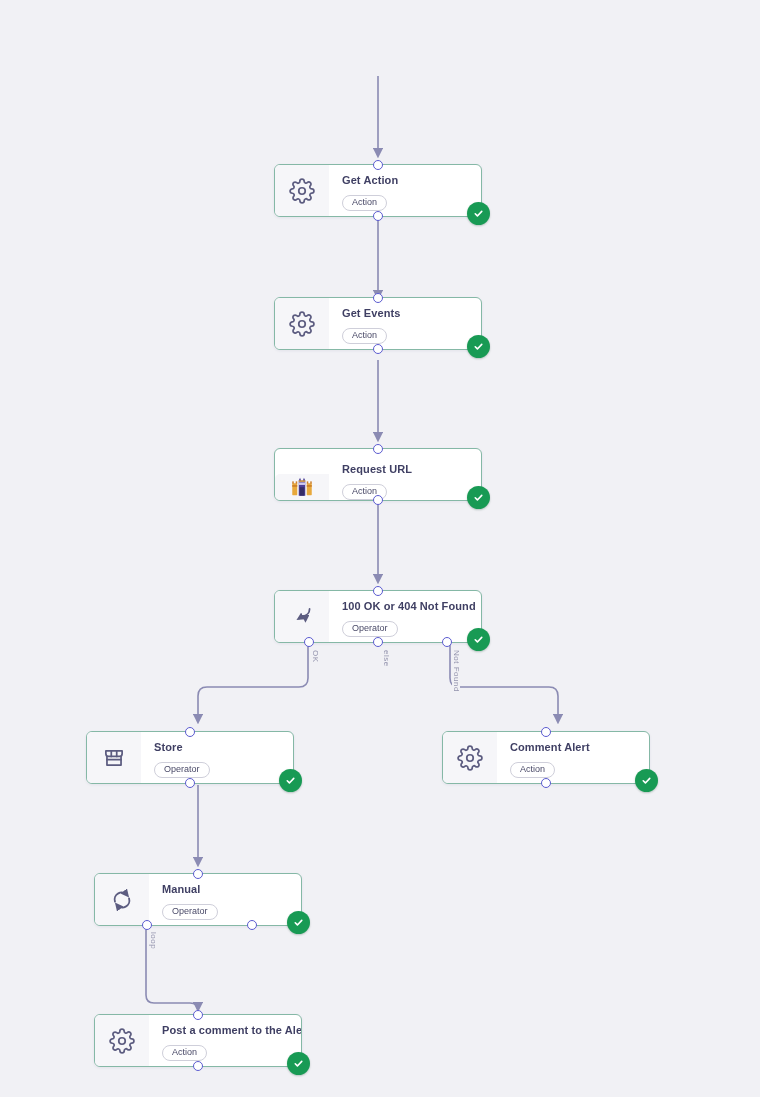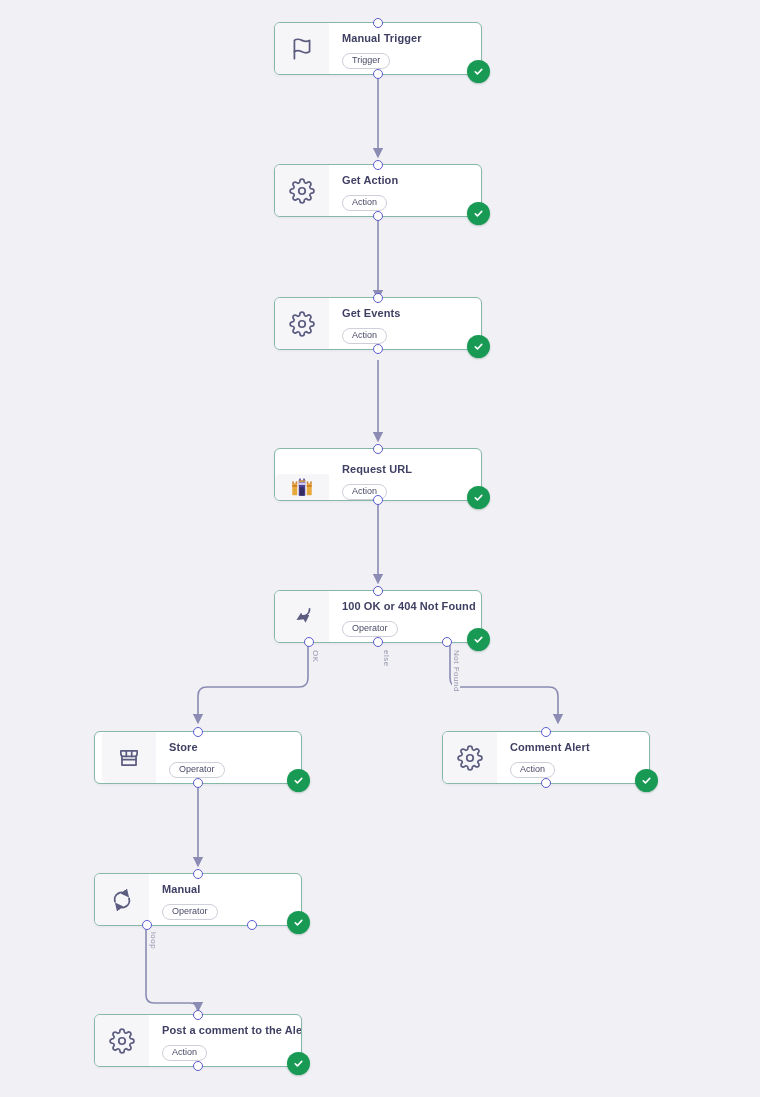--- a/index.html
+++ b/index.html
@@ -119,39 +119,20 @@
       <path class="edge" d="M198 785 V865" marker-end="url(#edge-arrow)"></path>
       <path class="edge" d="M146 927 V995 Q146 1003 154 1003 H190 Q198 1003 198 1010" marker-end="url(#edge-arrow)"></path>
     </g>
   </svg>
 
   <div class="edge-label" style="left:311px; top:648px;">OK</div>
   <div class="edge-label" style="left:382px; top:648px;">else</div>
   <div class="edge-label" style="left:452px; top:648px;">Not Found</div>
   <div class="edge-label" style="left:149px; top:930px;">loop</div>
 
-  <div class="node" style="left:274px; top:22px;">
-    <div class="node-icon-panel">
-      <svg viewBox="0 0 24 24" fill="none" stroke="#5c5c80" stroke-width="1.6" stroke-linecap="round" stroke-linejoin="round">
-        <path d="M5 14.5 s1-1 3.5-1 4.5 2 7 2 3.5-1 3.5-1 V4 s-1 1-3.5 1 -4.5-2-7-2 -3.5 1-3.5 1 z"></path>
-        <line x1="5" y1="21" x2="5" y2="14.5"></line>
-      </svg>
-    </div>
-    <div class="node-body">
-      <div class="node-title">Manual Trigger</div>
-      <span class="badge">Trigger</span>
-    </div>
-    <div class="port" style="left:50%; top:0;"></div>
-    <div class="port" style="left:50%; top:100%;"></div>
-    <div class="check-badge">
-      <svg viewBox="0 0 24 24">
-          <path d="M6 12.5 L10 16.5 L18 8" stroke="#fff" stroke-width="3" fill="none" stroke-linecap="round" stroke-linejoin="round"></path>
-        </svg>
-    </div>
-  </div>
 
   <div class="node" style="left:274px; top:164px;">
     <div class="node-icon-panel">
       <svg viewBox="0 0 24 24" fill="none" stroke="#5c5c80" stroke-width="1.6" stroke-linecap="round" stroke-linejoin="round">
         <circle cx="12" cy="12" r="3"></circle>
         <path d="M19.4 15a1.65 1.65 0 0 0 .33 1.82l.06.06a2 2 0 0 1 0 2.83 2 2 0 0 1-2.83 0l-.06-.06a1.65 1.65 0 0 0-1.82-.33 1.65 1.65 0 0 0-1 1.51V21a2 2 0 0 1-2 2 2 2 0 0 1-2-2v-.09A1.65 1.65 0 0 0 9 19.4a1.65 1.65 0 0 0-1.82.33l-.06.06a2 2 0 0 1-2.83 0 2 2 0 0 1 0-2.83l.06-.06a1.65 1.65 0 0 0 .33-1.82 1.65 1.65 0 0 0-1.51-1H3a2 2 0 0 1-2-2 2 2 0 0 1 2-2h.09A1.65 1.65 0 0 0 4.6 9a1.65 1.65 0 0 0-.33-1.82l-.06-.06a2 2 0 0 1 0-2.83 2 2 0 0 1 2.83 0l.06.06a1.65 1.65 0 0 0 1.82.33H9a1.65 1.65 0 0 0 1-1.51V3a2 2 0 0 1 2-2 2 2 0 0 1 2 2v.09a1.65 1.65 0 0 0 1 1.51 1.65 1.65 0 0 0 1.82-.33l.06-.06a2 2 0 0 1 2.83 0 2 2 0 0 1 0 2.83l-.06.06a1.65 1.65 0 0 0-.33 1.82V9a1.65 1.65 0 0 0 1.51 1H21a2 2 0 0 1 2 2 2 2 0 0 1-2 2h-.09a1.65 1.65 0 0 0-1.51 1z"></path>
       </svg>
     </div>
     <div class="node-body">
       <div class="node-title">Get Action</div>
@@ -231,21 +212,21 @@
     <div class="port" style="left:16.6%; top:100%;"></div>
     <div class="port" style="left:50%; top:100%;"></div>
     <div class="port" style="left:83.4%; top:100%;"></div>
     <div class="check-badge">
       <svg viewBox="0 0 24 24">
           <path d="M6 12.5 L10 16.5 L18 8" stroke="#fff" stroke-width="3" fill="none" stroke-linecap="round" stroke-linejoin="round"></path>
         </svg>
     </div>
   </div>
 
-  <div class="node" style="left:94px; top:731px;padding-left:7px;">
+  <div class="node" style="left:86px; top:731px;">
     <div class="node-icon-panel">
       <svg viewBox="0 0 24 24" fill="none" stroke="#5c5c80" stroke-width="1.6" stroke-linecap="round" stroke-linejoin="round">
         <path d="M5.5 10.5 V18.5 H18.5 V10.5"></path>
         <path d="M4.5 5.5 H19.5 V8 C19.5 9.4 18.4 10.5 17 10.5 H7 C5.6 10.5 4.5 9.4 4.5 8 Z"></path>
         <line x1="9.5" y1="5.5" x2="9.5" y2="10.5"></line>
         <line x1="14.5" y1="5.5" x2="14.5" y2="10.5"></line>
         <line x1="5.5" y1="13.5" x2="18.5" y2="13.5"></line>
       </svg>
     </div>
     <div class="node-body">

